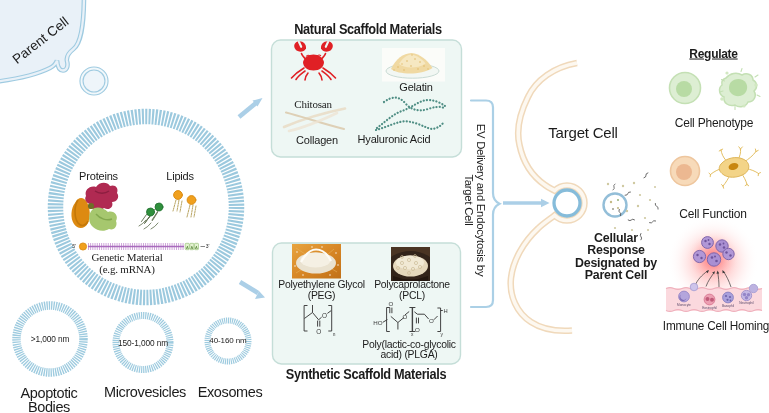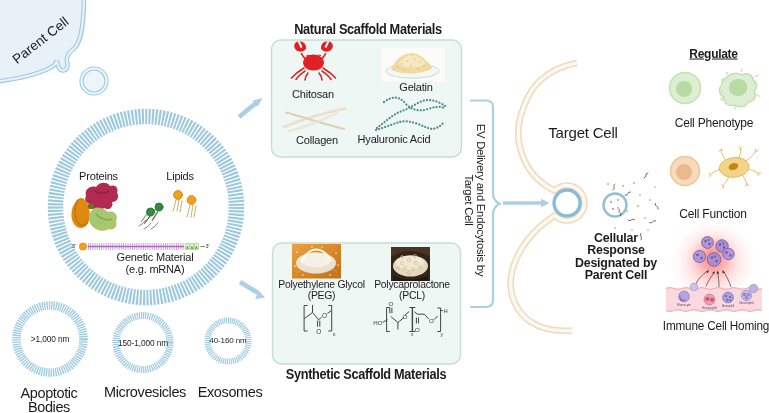--- a/index.html
+++ b/index.html
@@ -426,48 +426,50 @@
     </g>
   </g>
 </svg>
 
 <div class="lbl rot-parent nowrap" style="left:41px;top:41px;font-size:13.5px;">Parent Cell</div>
 
 
 <div class="lbl t11 nowrap" style="left:98.5px;top:177px;">Proteins</div>
 <div class="lbl t11 nowrap" style="left:180px;top:177px;">Lipids</div>
 
-<div class="lbl t11" style="left:155px;top:264px;">Genetic Material
+<div class="lbl t11" style="left:127px;top:264px;font-family:Liberation Serif, serif;">Genetic Material
 (e.g. mRNA)</div>
 
 <div class="lbl nowrap" style="left:74px;top:246.5px;font-size:5px;">5'</div>
 <div class="lbl nowrap" style="left:207.5px;top:247px;font-size:5px;">3'</div>
 
 <div class="lbl t8 nowrap" style="left:50px;top:339px;">&gt;1,000 nm</div>
 <div class="lbl t8 nowrap" style="left:143px;top:342.5px;">150-1,000 nm</div>
 <div class="lbl t8 nowrap" style="left:228px;top:341px;font-size:8px;">40-160 nm</div>
 
 <div class="lbl t15" style="left:49px;top:399.5px;">Apoptotic
 Bodies</div>
 <div class="lbl t15 nowrap" style="left:145px;top:392px;">Microvesicles</div>
 <div class="lbl t15 nowrap" style="left:230px;top:392px;">Exosomes</div>
 
 <div class="lbl b t15 nowrap" style="left:368px;top:29px;transform:translate(-50%,-50%) scaleX(0.88);">Natural Scaffold Materials</div>
 
-<div class="lbl t11 nowrap" style="left:313px;top:95px;">Chitosan</div>
+<div class="lbl t11 nowrap" style="left:313px;top:105px;font-family:Liberation Serif, serif;">Chitosan</div>
 <div class="lbl t11 nowrap" style="left:416px;top:87.5px;">Gelatin</div>
 <div class="lbl t11 nowrap" style="left:317px;top:140.5px;">Collagen</div>
 <div class="lbl t11 nowrap" style="left:394px;top:140px;">Hyaluronic Acid</div>
 
 <div class="lbl b t15 nowrap" style="left:366px;top:374px;transform:translate(-50%,-50%) scaleX(0.88);">Synthetic Scaffold Materials</div>
 
 <div class="lbl t10" style="left:321.5px;top:291px;">Polyethylene Glycol
 (PEG)</div>
 <div class="lbl t10" style="left:412px;top:291px;">Polycaprolactone
 (PCL)</div>
+<div class="lbl t10" style="left:409px;top:350.5px;">Poly(lactic-co-glycolic
+acid) (PLGA)</div>
 
 <div class="lbl rot-deliv" style="left:473.5px;top:200px;width:230px;">EV Delivery and Endocytosis by
 Target Cell</div>
 
 <div class="lbl t13 nowrap" style="left:583px;top:133px;">Target Cell</div>
 
 <div class="lbl resp" style="left:616px;top:256.5px;">Cellular
 Response
 Designated by
 Parent Cell</div>

